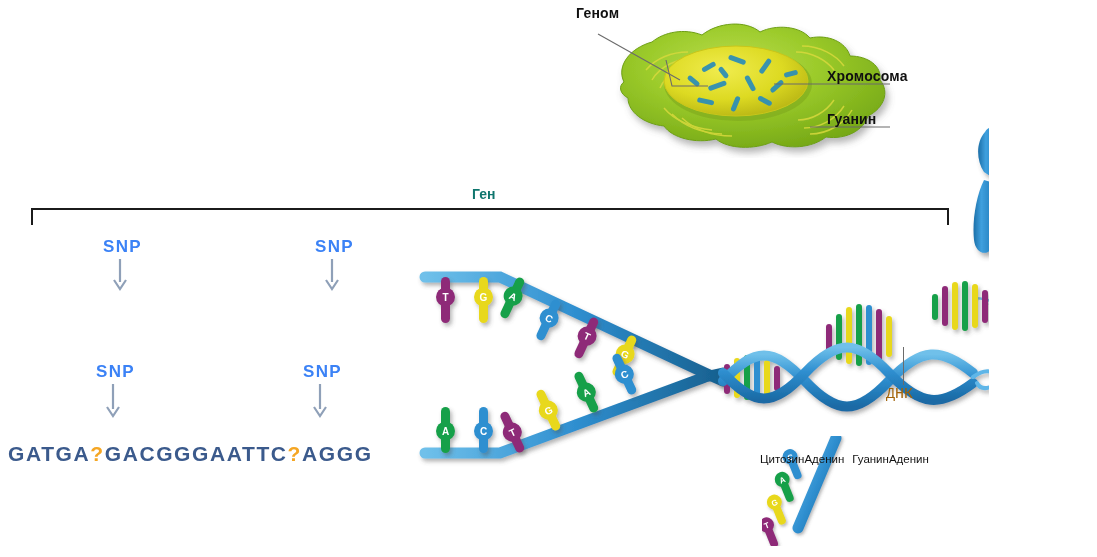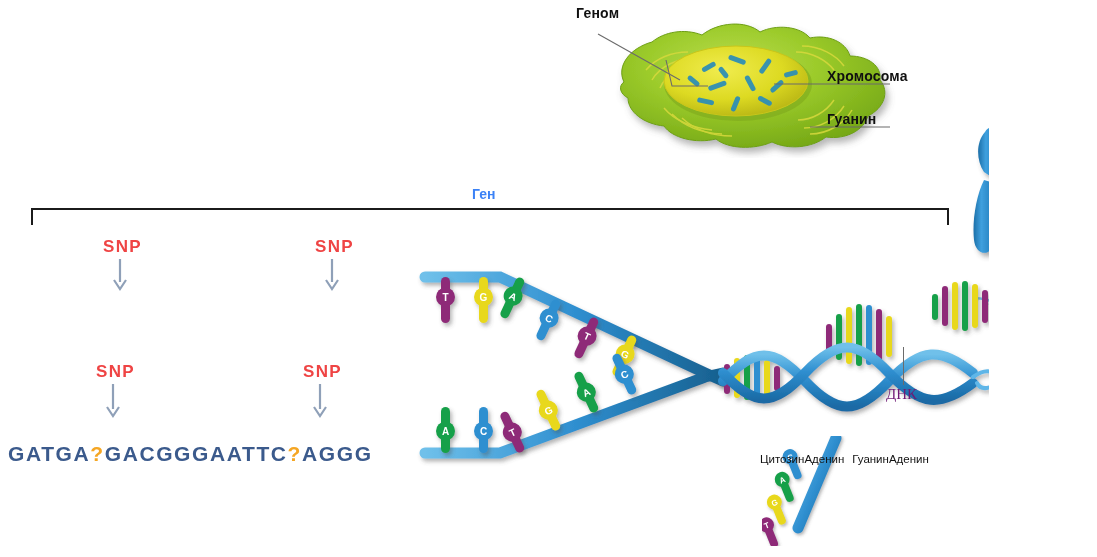--- a/index.html
+++ b/index.html
@@ -26,28 +26,28 @@
     font-weight: bold;
     font-size: 14px;
     color: #101010;
     white-space: nowrap;
     letter-spacing: .2px;
   }
   .gene-label {
     font-family: "Liberation Sans", sans-serif;
     font-weight: bold;
     font-size: 14px;
-    color: #3b82f6;
+    color: #0f766e;
     white-space: nowrap;
   }
   .dna-label {
-    font-family: Liberation Serif, serif;
+    font-family: Liberation Mono, monospace;
     font-weight: normal;
     font-size: 15px;
-    color: #701a75;
+    color: #a16207;
     white-space: nowrap;
   }
   .leader {
     background: #6b6b6b;
   }
 
   
   .bracket-top {
     height: 2px;
     background: #1b1b1b;
@@ -66,21 +66,21 @@
     color: #3b5a8c;
     white-space: nowrap;
   }
   .seq .snp-q { color: #f5a623; }
 
   .snp-tag {
     font-family: "Liberation Sans", sans-serif;
     font-weight: bold;
     font-size: 17px;
     letter-spacing: 1.3px;
-    color: #ef4444;
+    color: #3b82f6;
     white-space: nowrap;
   }
 
   
   .legend-row {
     font-family: "Liberation Sans", sans-serif;
     font-size: 11.5px;
     color: #111111;
     white-space: nowrap;
     line-height: 14px;

